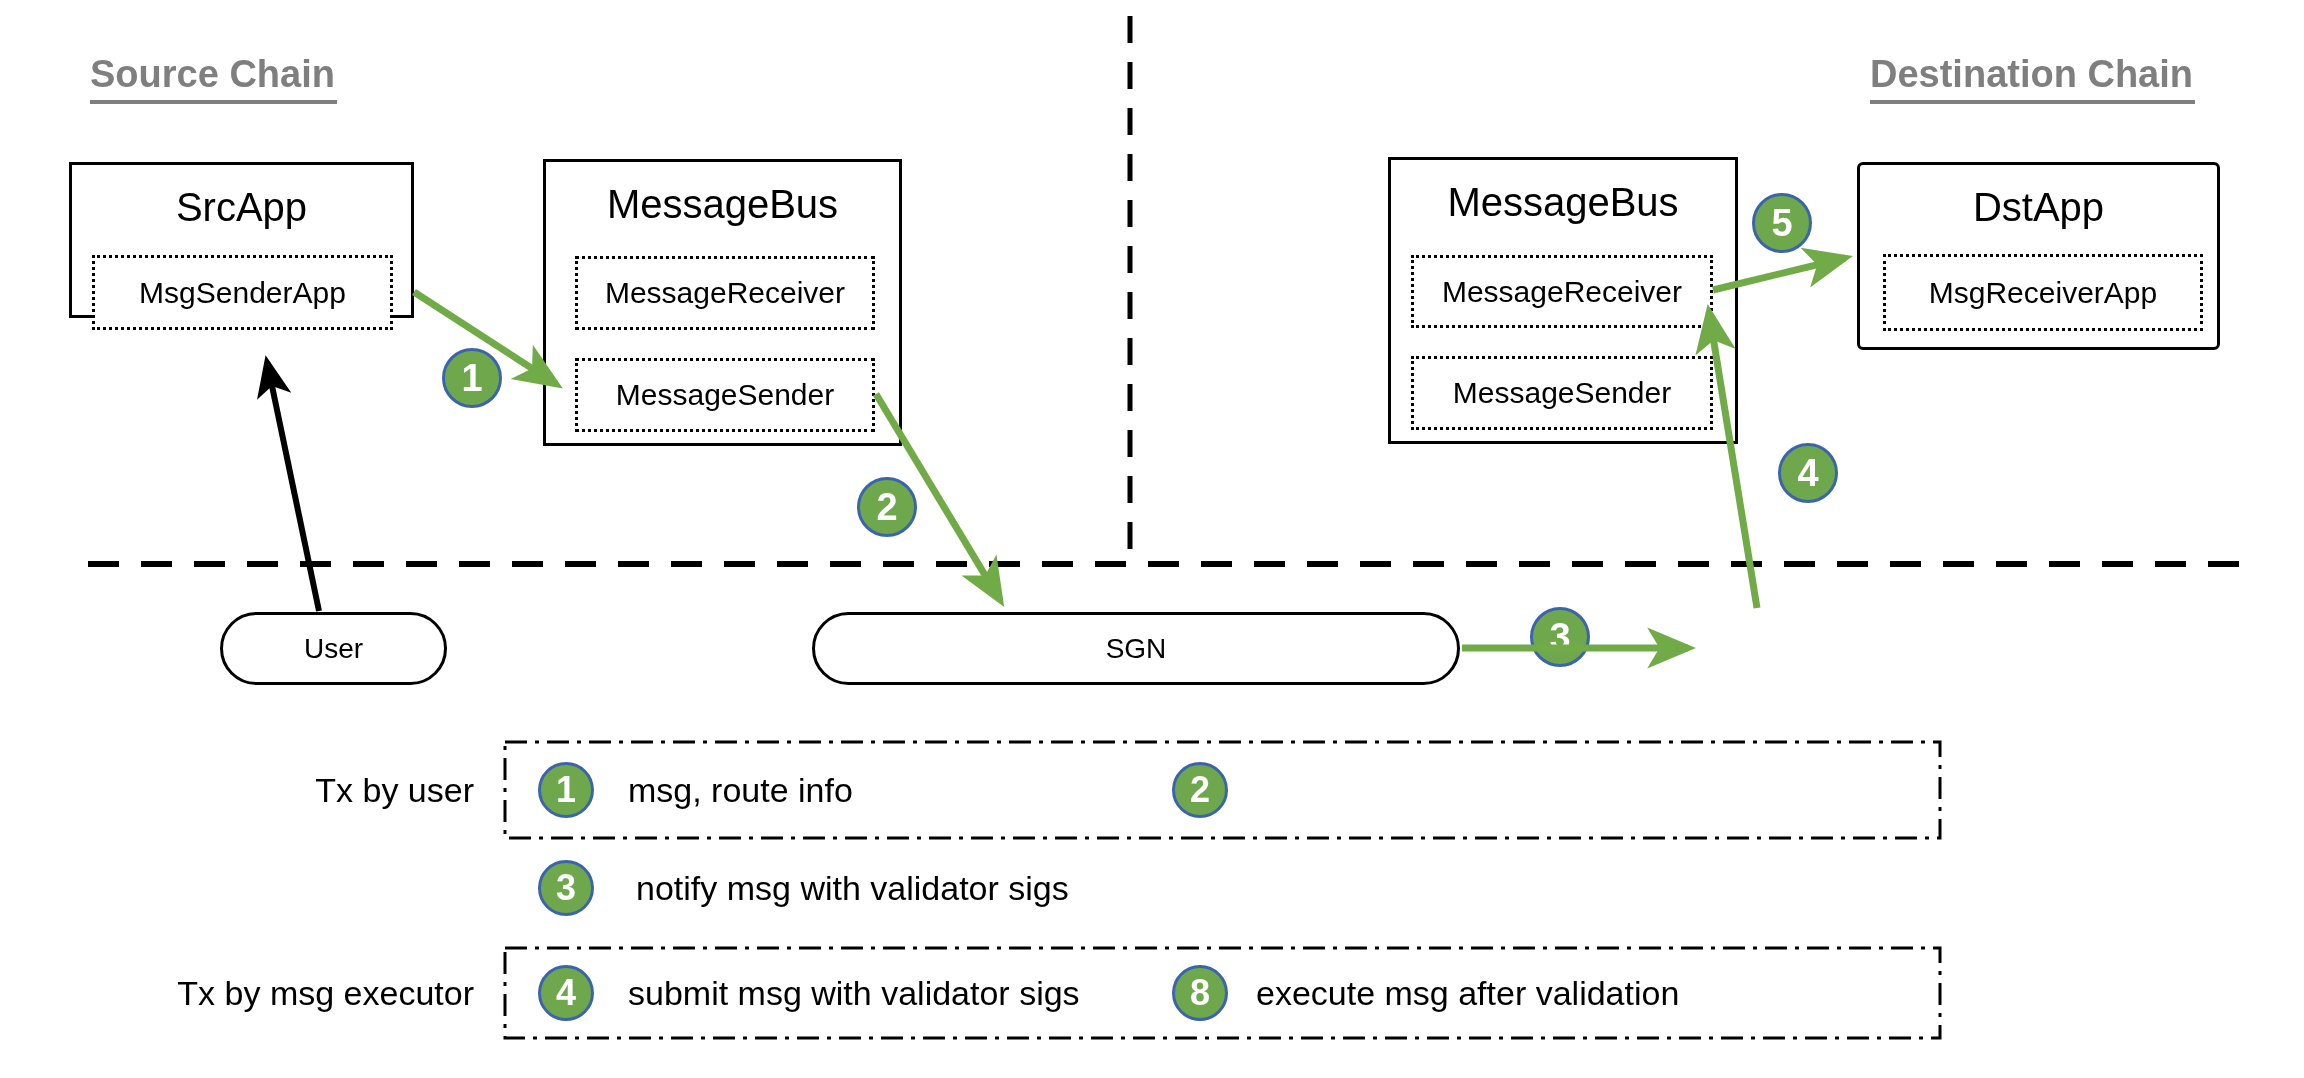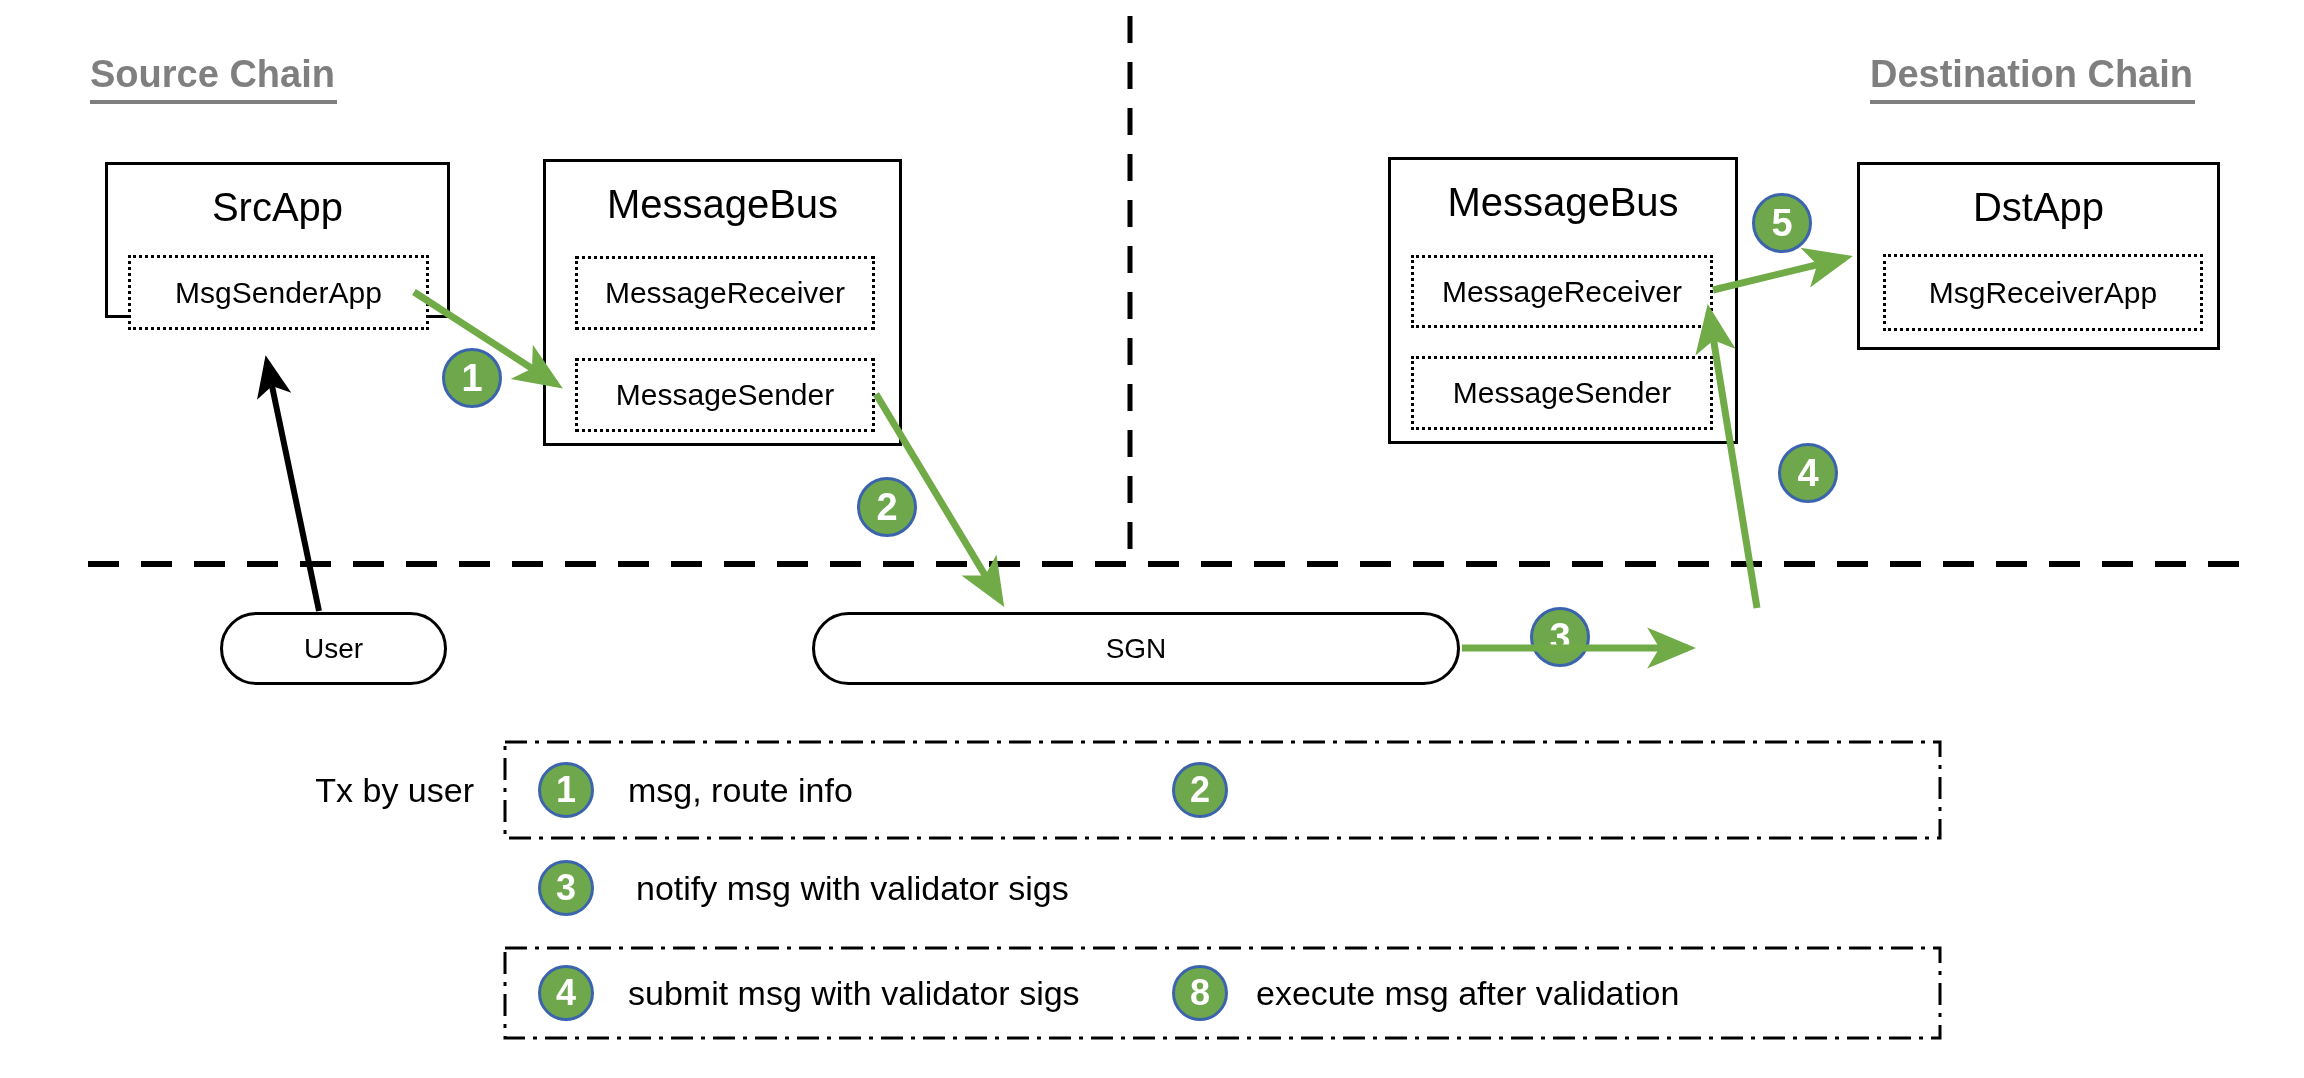--- a/index.html
+++ b/index.html
@@ -31,52 +31,53 @@
   .arrow-layer{position:absolute;left:0;top:0;z-index:10;pointer-events:none;}
 </style>
 </head>
 <body>
 
 <div class="canvas">
 
   <div class="chain-heading" style="left:90px;top:52px;">Source Chain</div>
   <div class="chain-heading" style="left:1870px;top:52px;">Destination Chain</div>
 
-  <div class="node-box" style="left:105px;top:162px;width:345px;height:156px;">
+  <div class="node-box" style="left:69px;top:162px;width:345px;height:156px;">
     <div class="node-title">SrcApp</div>
     <div class="dotted-box" style="left:20px;top:90px;width:301px;height:75px;">MsgSenderApp</div>
   </div>
 
   <div class="node-box" style="left:543px;top:159px;width:359px;height:287px;">
     <div class="node-title">MessageBus</div>
     <div class="dotted-box" style="left:29px;top:94px;width:300px;height:74px;">MessageReceiver</div>
     <div class="dotted-box" style="left:29px;top:196px;width:300px;height:74px;">MessageSender</div>
   </div>
 
   <div class="node-box" style="left:1388px;top:157px;width:350px;height:287px;">
     <div class="node-title">MessageBus</div>
     <div class="dotted-box" style="left:20px;top:95px;width:302px;height:73px;">MessageReceiver</div>
     <div class="dotted-box" style="left:20px;top:196px;width:302px;height:74px;">MessageSender</div>
   </div>
 
-  <div class="node-box" style="left:1857px;top:162px;width:363px;height:188px;">
+  <div class="node-box" style="left:1857px;top:162px;width:363px;height:188px;border-radius:6px;">
     <div class="node-title">DstApp</div>
     <div class="dotted-box" style="left:23px;top:89px;width:320px;height:77px;">MsgReceiverApp</div>
   </div>
 
   <div class="pill" style="left:220px;top:612px;width:227px;height:73px;">User</div>
   <div class="pill" style="left:812px;top:612px;width:648px;height:73px;">SGN</div>
 
   <div class="step-circle d60" style="left:442px;top:348px;">1</div>
   <div class="step-circle d60" style="left:857px;top:477px;">2</div>
   <div class="step-circle d60" style="left:1530px;top:607px;">3</div>
   <div class="step-circle d60" style="left:1778px;top:443px;">4</div>
   <div class="step-circle d60" style="left:1752px;top:193px;">5</div>
 
   <div class="legend-label" style="right:1830px;top:766px;width:300px;">Tx by user</div>
+  <div class="legend-label" style="right:1830px;top:969px;width:340px;">Tx by msg executor</div>
 
   <div class="step-circle d56" style="left:538px;top:762px;">1</div>
   <div class="legend-text" style="left:628px;top:766px;">msg, route info</div>
 
   <div class="step-circle d56" style="left:1172px;top:762px;">2</div>
 
   <div class="step-circle d56" style="left:538px;top:860px;">3</div>
   <div class="legend-text" style="left:636px;top:864px;">notify msg with validator sigs</div>
 
   <div class="step-circle d56" style="left:538px;top:965px;">4</div>

